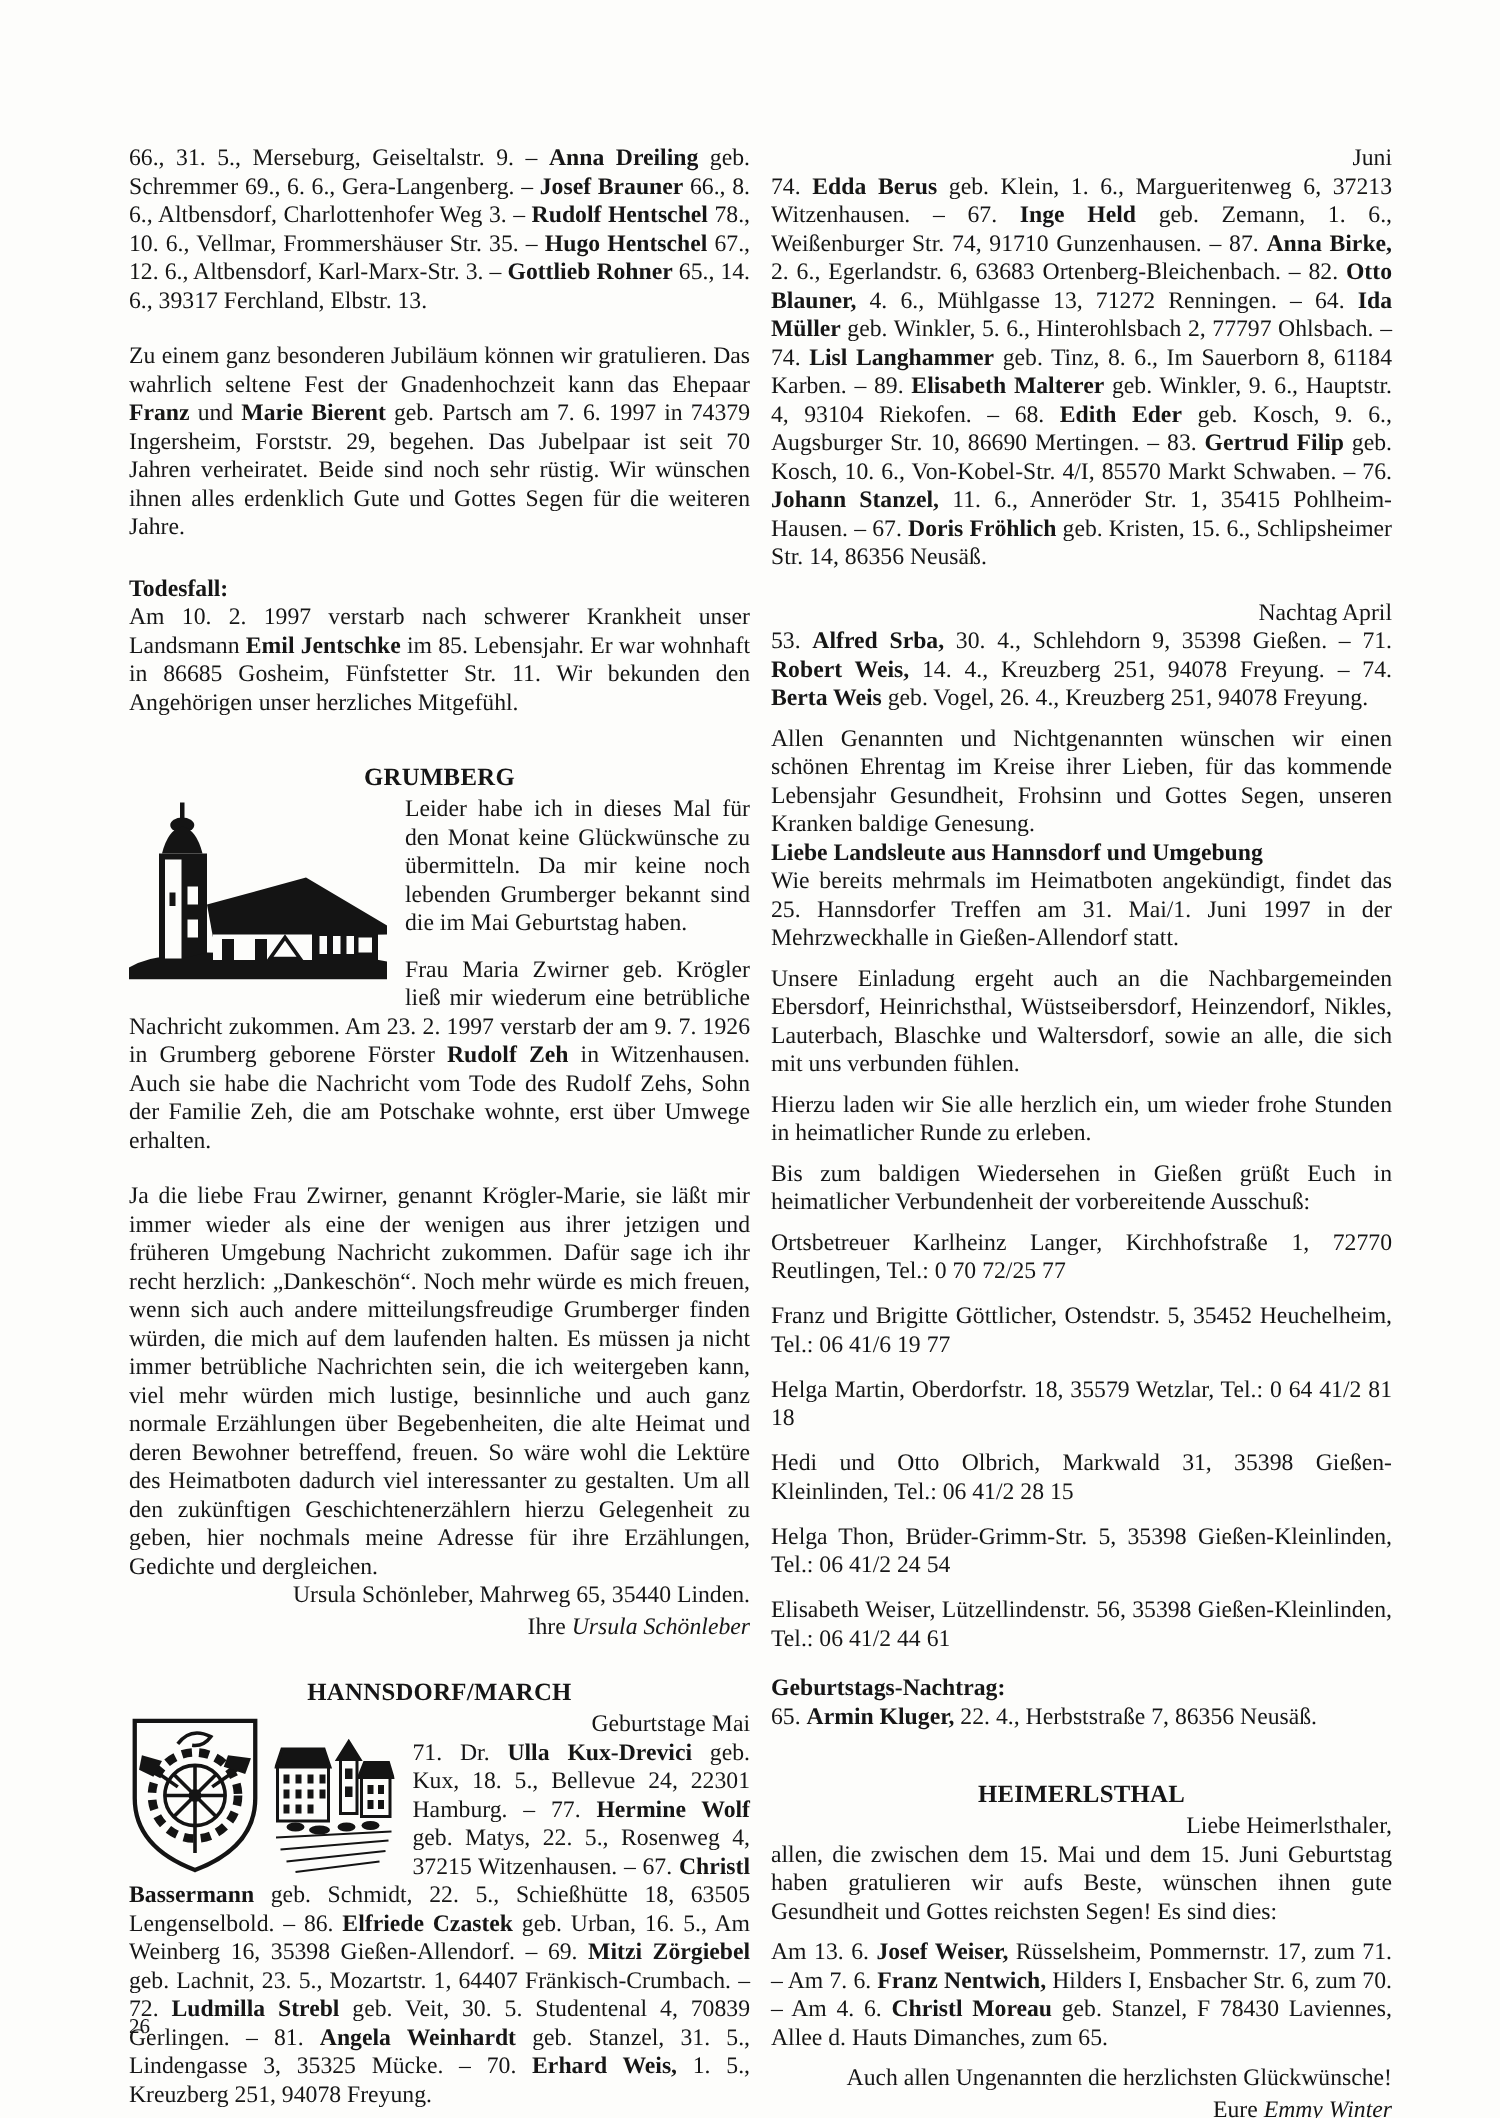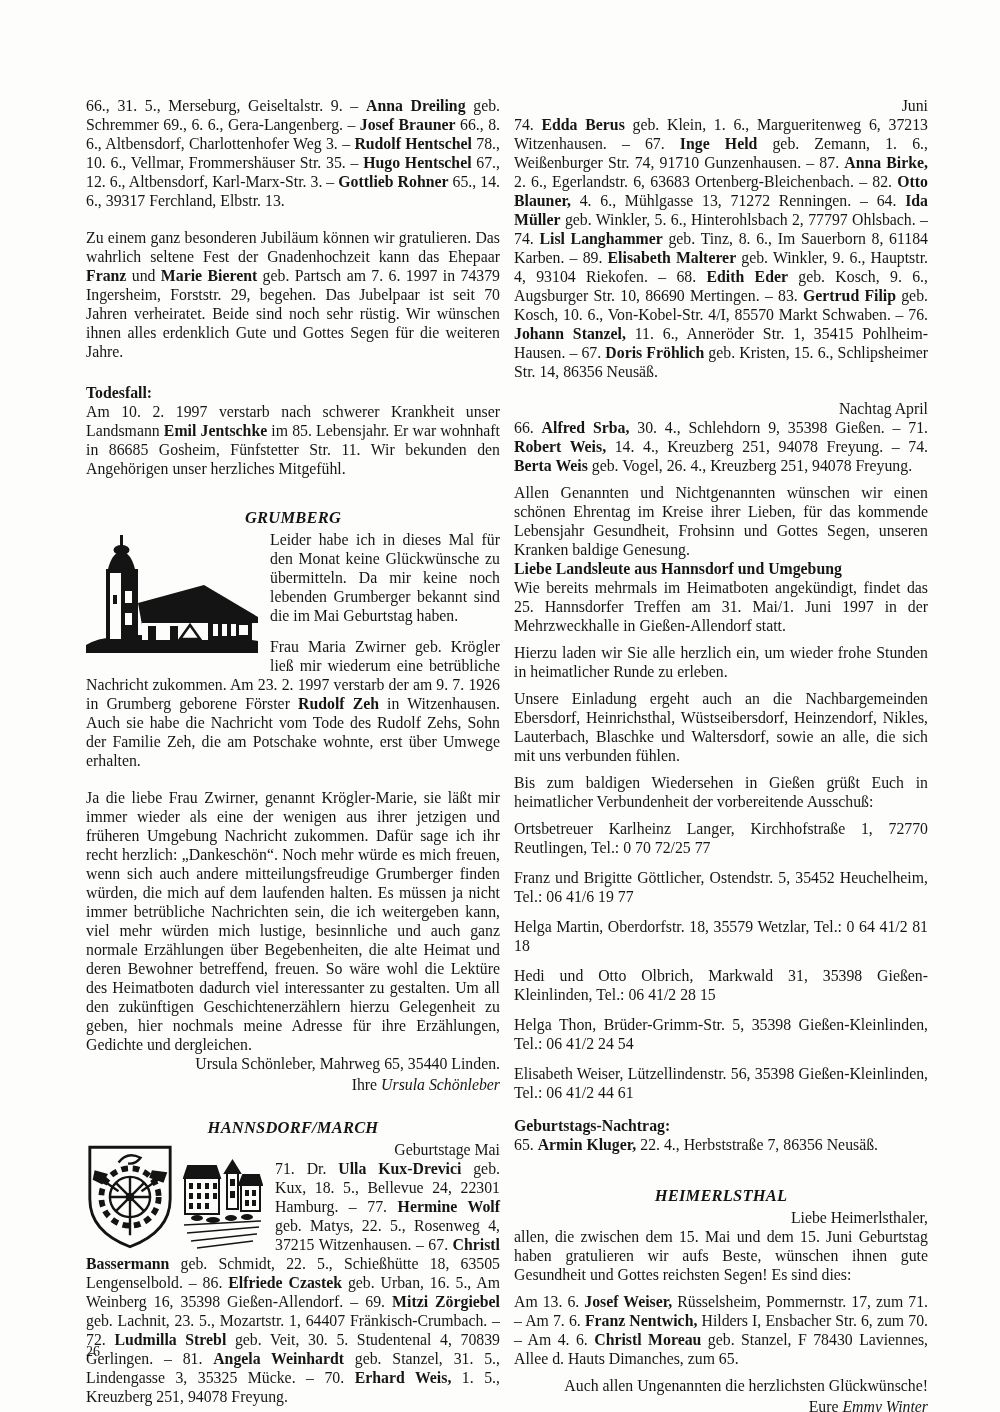--- a/index.html
+++ b/index.html
@@ -20,21 +20,21 @@
   .col-left{left:86px;}
   .col-right{left:514px;}
   .p{margin:0;}
   .mb-s{margin-bottom:8px;}
   .mb-m{margin-bottom:18px;}
   .mb-l{margin-bottom:22px;}
   .mb-xl{margin-bottom:30px;}
   b{font-weight:bold;}
   .sec-head{
     text-align:center;font-weight:bold;font-size:16.5px;
-    letter-spacing:.2px;margin:0 0 3px 0;font-style:italic;
+    letter-spacing:.2px;margin:0 0 3px 0;
   }
   .sub-head{font-weight:bold;margin:0;text-align:left;}
   .label-line{margin:0;text-align:right;}
   .sig-line{text-align:right;margin:2px 0 0 0;}
   .addr-line{margin:0;text-align:right;}
   .fig{float:left;margin:3px 12px 2px 0;}
   .fig-town{display:flex;align-items:flex-end;gap:9px;}
   .contact{margin:0 0 11px 0;}
   .nachtrag-block{margin-top:14px;}
   .heimerl-block{margin-top:32px;}
@@ -165,28 +165,28 @@
     </div>
 
   </div>
 
   <div class="col col-right">
 
     <p class="p label-line">Juni</p>
     <p class="p mb-m"><span>74. </span><b>Edda Berus</b><span> geb. Klein, 1. 6., Margueritenweg 6, 37213 Witzenhausen. – 67. </span><b>Inge Held</b><span> geb. Zemann, 1. 6., Weißenburger Str. 74, 91710 Gunzenhausen. – 87. </span><b>Anna Birke,</b><span> 2. 6., Egerlandstr. 6, 63683 Ortenberg-Bleichenbach. – 82. </span><b>Otto Blauner,</b><span> 4. 6., Mühlgasse 13, 71272 Renningen. – 64. </span><b>Ida Müller</b><span> geb. Winkler, 5. 6., Hinterohlsbach 2, 77797 Ohlsbach. – 74. </span><b>Lisl Langhammer</b><span> geb. Tinz, 8. 6., Im Sauerborn 8, 61184 Karben. – 89. </span><b>Elisabeth Malterer</b><span> geb. Winkler, 9. 6., Hauptstr. 4, 93104 Riekofen. – 68. </span><b>Edith Eder</b><span> geb. Kosch, 9. 6., Augsburger Str. 10, 86690 Mertingen. – 83. </span><b>Gertrud Filip</b><span> geb. Kosch, 10. 6., Von-Kobel-Str. 4/I, 85570 Markt Schwaben. – 76. </span><b>Johann Stanzel,</b><span> 11. 6., Anneröder Str. 1, 35415 Pohlheim-Hausen. – 67. </span><b>Doris Fröhlich</b><span> geb. Kristen, 15. 6., Schlipsheimer Str. 14, 86356 Neusäß.</span></p>
 
     <p class="p label-line">Nachtag April</p>
-    <p class="p mb-s"><span>66. </span><b>Alfred Srba,</b><span> 30. 4., Schlehdorn 9, 35398 Gießen. – 71. </span><b>Robert Weis,</b><span> 14. 4., Kreuzberg 251, 94078 Freyung. – 74. </span><b>Berta Weis</b><span> geb. Vogel, 26. 4., Kreuzberg 251, 94078 Freyung.</span></p>
+    <p class="p mb-s"><span>53. </span><b>Alfred Srba,</b><span> 30. 4., Schlehdorn 9, 35398 Gießen. – 71. </span><b>Robert Weis,</b><span> 14. 4., Kreuzberg 251, 94078 Freyung. – 74. </span><b>Berta Weis</b><span> geb. Vogel, 26. 4., Kreuzberg 251, 94078 Freyung.</span></p>
 
     <p class="p" style="">Allen Genannten und Nichtgenannten wünschen wir einen schönen Ehrentag im Kreise ihrer Lieben, für das kommende Lebensjahr Gesundheit, Frohsinn und Gottes Segen, unseren Kranken baldige Genesung.</p>
 
     <p class="p sub-head">Liebe Landsleute aus Hannsdorf und Umgebung</p>
     <p class="p mb-s">Wie bereits mehrmals im Heimatboten angekündigt, findet das 25. Hannsdorfer Treffen am 31. Mai/1. Juni 1997 in der Mehrzweckhalle in Gießen-Allendorf statt.</p>
+    <p class="p mb-s">Unsere Einladung ergeht auch an die Nachbargemeinden Ebersdorf, Heinrichsthal, Wüstseibersdorf, Heinzendorf, Nikles, Lauterbach, Blaschke und Waltersdorf, sowie an alle, die sich mit uns verbunden fühlen.</p>
     <p class="p mb-s">Hierzu laden wir Sie alle herzlich ein, um wieder frohe Stunden in heimatlicher Runde zu erleben.</p>
-    <p class="p mb-s">Unsere Einladung ergeht auch an die Nachbargemeinden Ebersdorf, Heinrichsthal, Wüstseibersdorf, Heinzendorf, Nikles, Lauterbach, Blaschke und Waltersdorf, sowie an alle, die sich mit uns verbunden fühlen.</p>
     <p class="p mb-s">Bis zum baldigen Wiedersehen in Gießen grüßt Euch in heimatlicher Verbundenheit der vorbereitende Ausschuß:</p>
 
     <p class="p contact">Ortsbetreuer Karlheinz Langer, Kirchhofstraße 1, 72770 Reutlingen, Tel.: 0 70 72/25 77</p>
     <p class="p contact">Franz und Brigitte Göttlicher, Ostendstr. 5, 35452 Heuchelheim, Tel.: 06 41/6 19 77</p>
     <p class="p contact">Helga Martin, Oberdorfstr. 18, 35579 Wetzlar, Tel.: 0 64 41/2 81 18</p>
     <p class="p contact">Hedi und Otto Olbrich, Markwald 31, 35398 Gießen-Kleinlinden, Tel.: 06 41/2 28 15</p>
     <p class="p contact">Helga Thon, Brüder-Grimm-Str. 5, 35398 Gießen-Kleinlinden, Tel.: 06 41/2 24 54</p>
     <p class="p contact">Elisabeth Weiser, Lützellindenstr. 56, 35398 Gießen-Kleinlinden, Tel.: 06 41/2 44 61</p>
 
     <div class="nachtrag-block">

